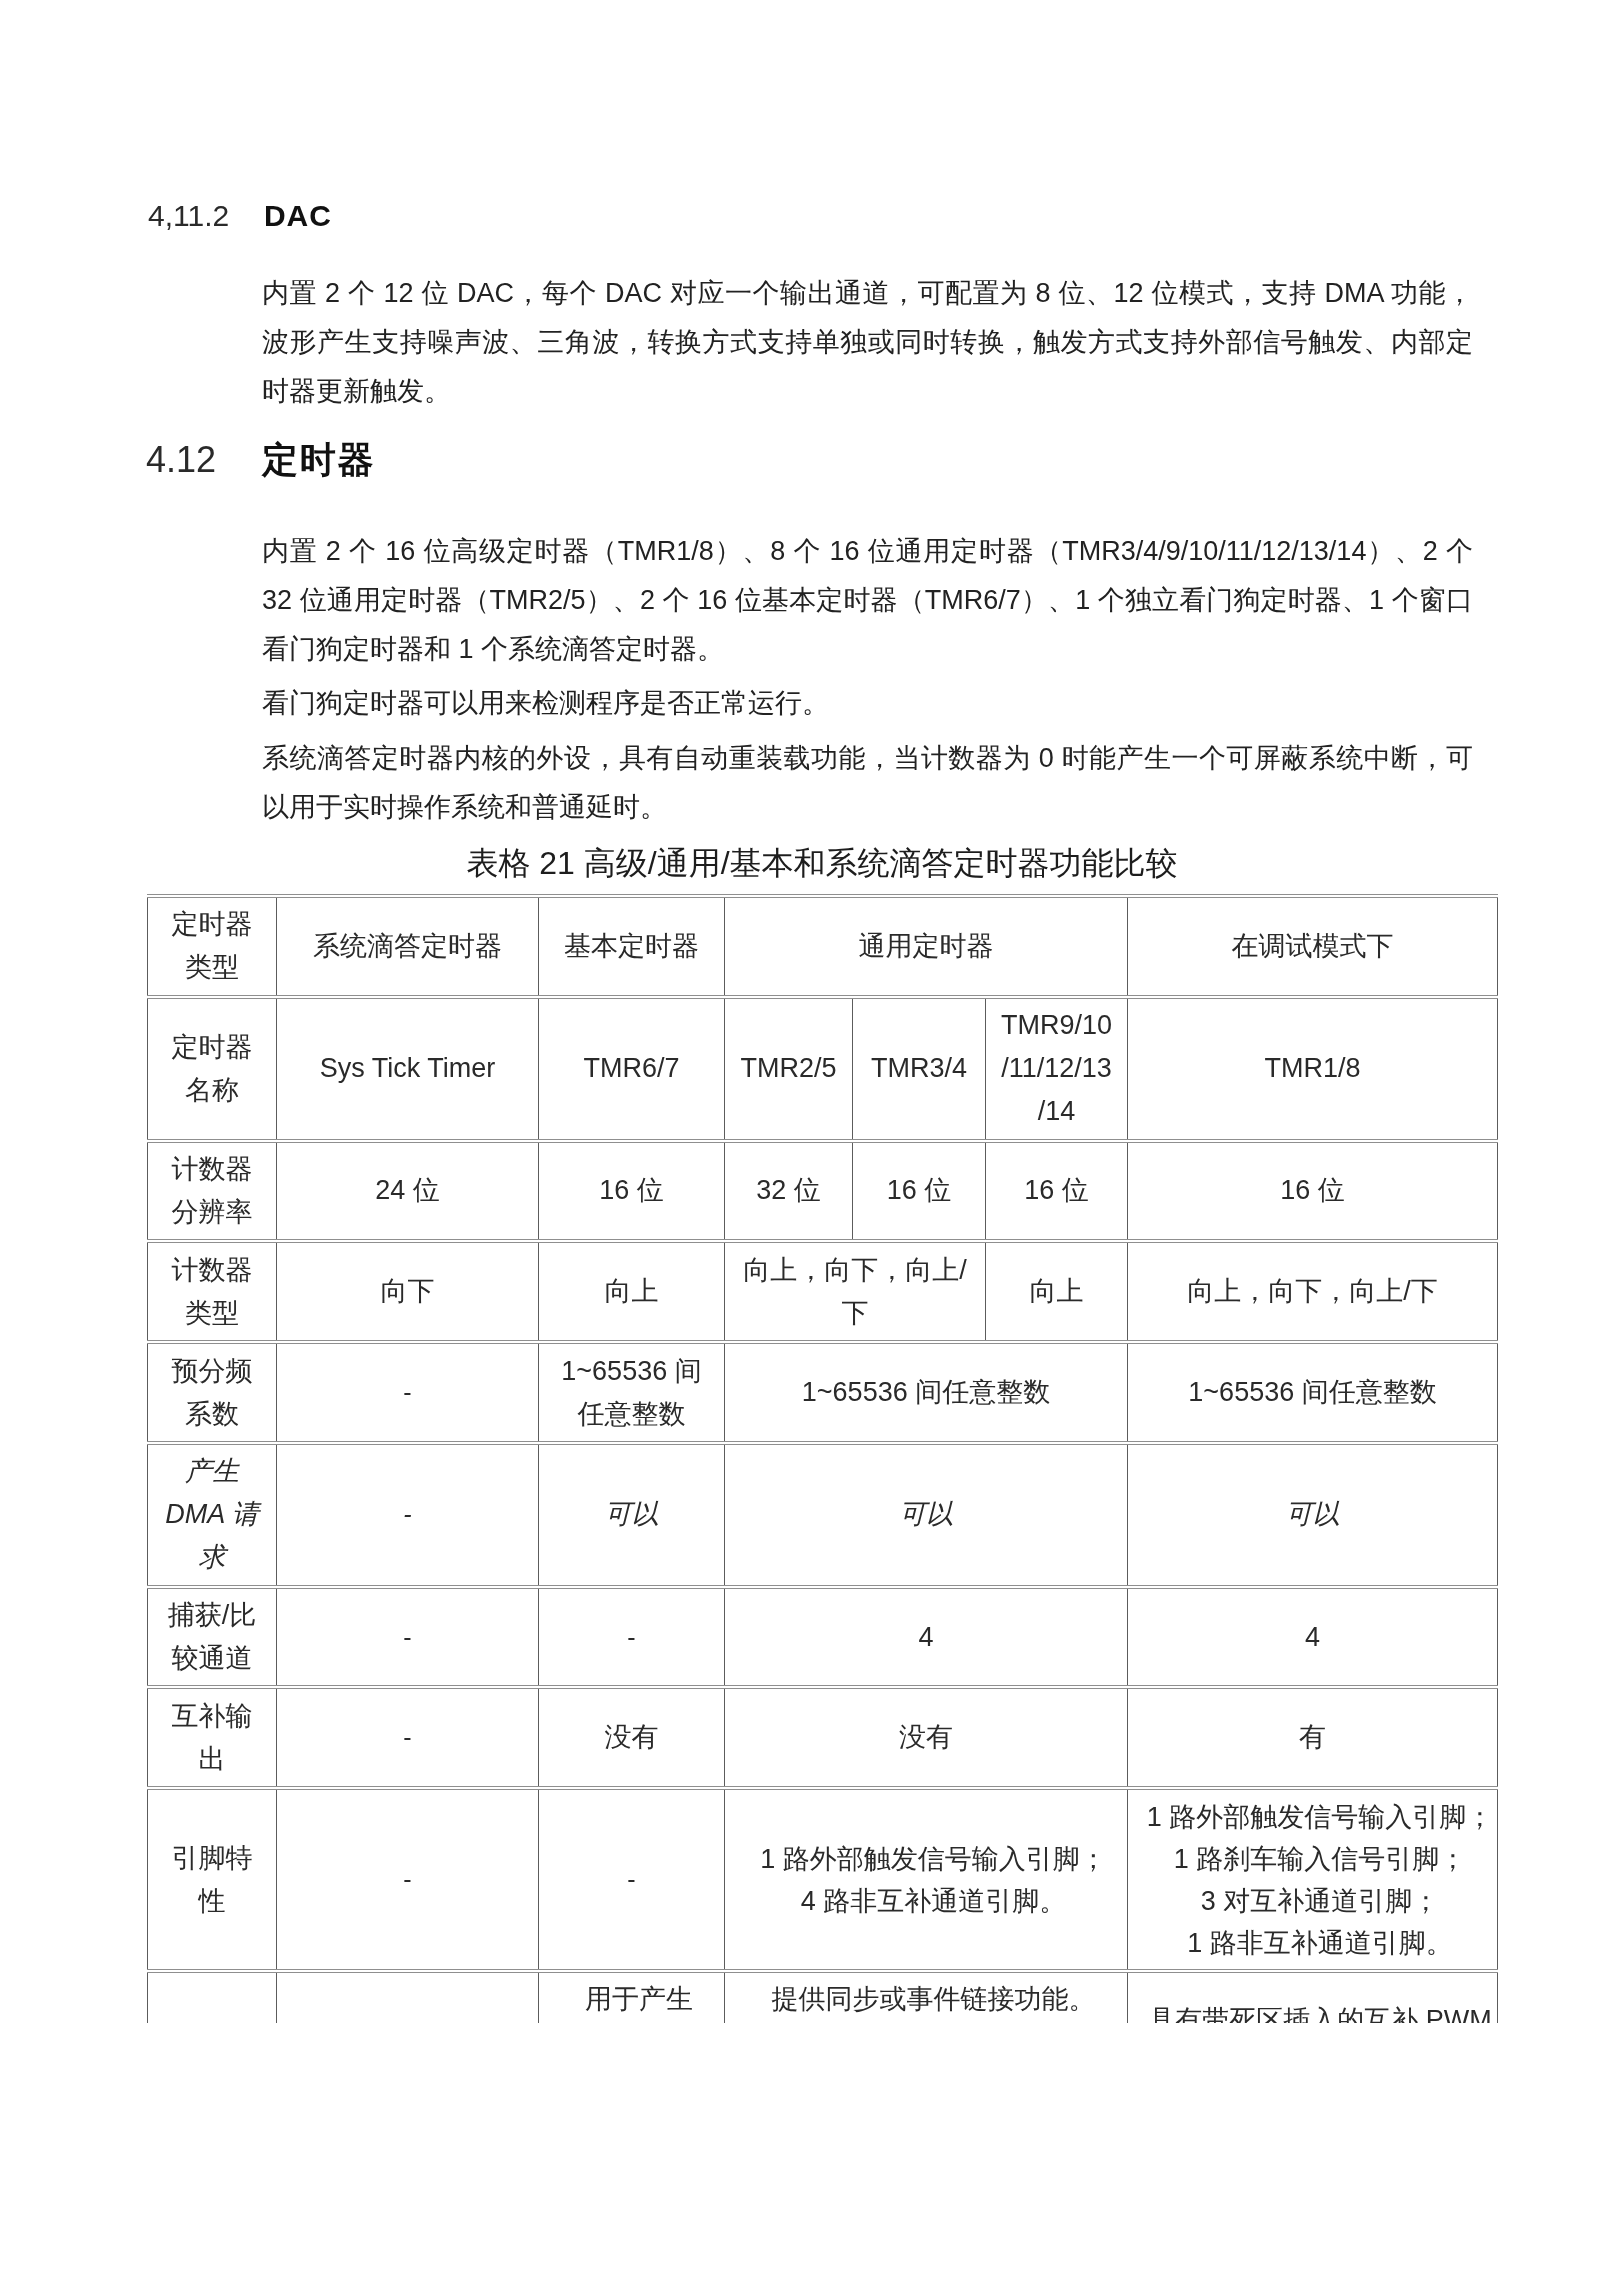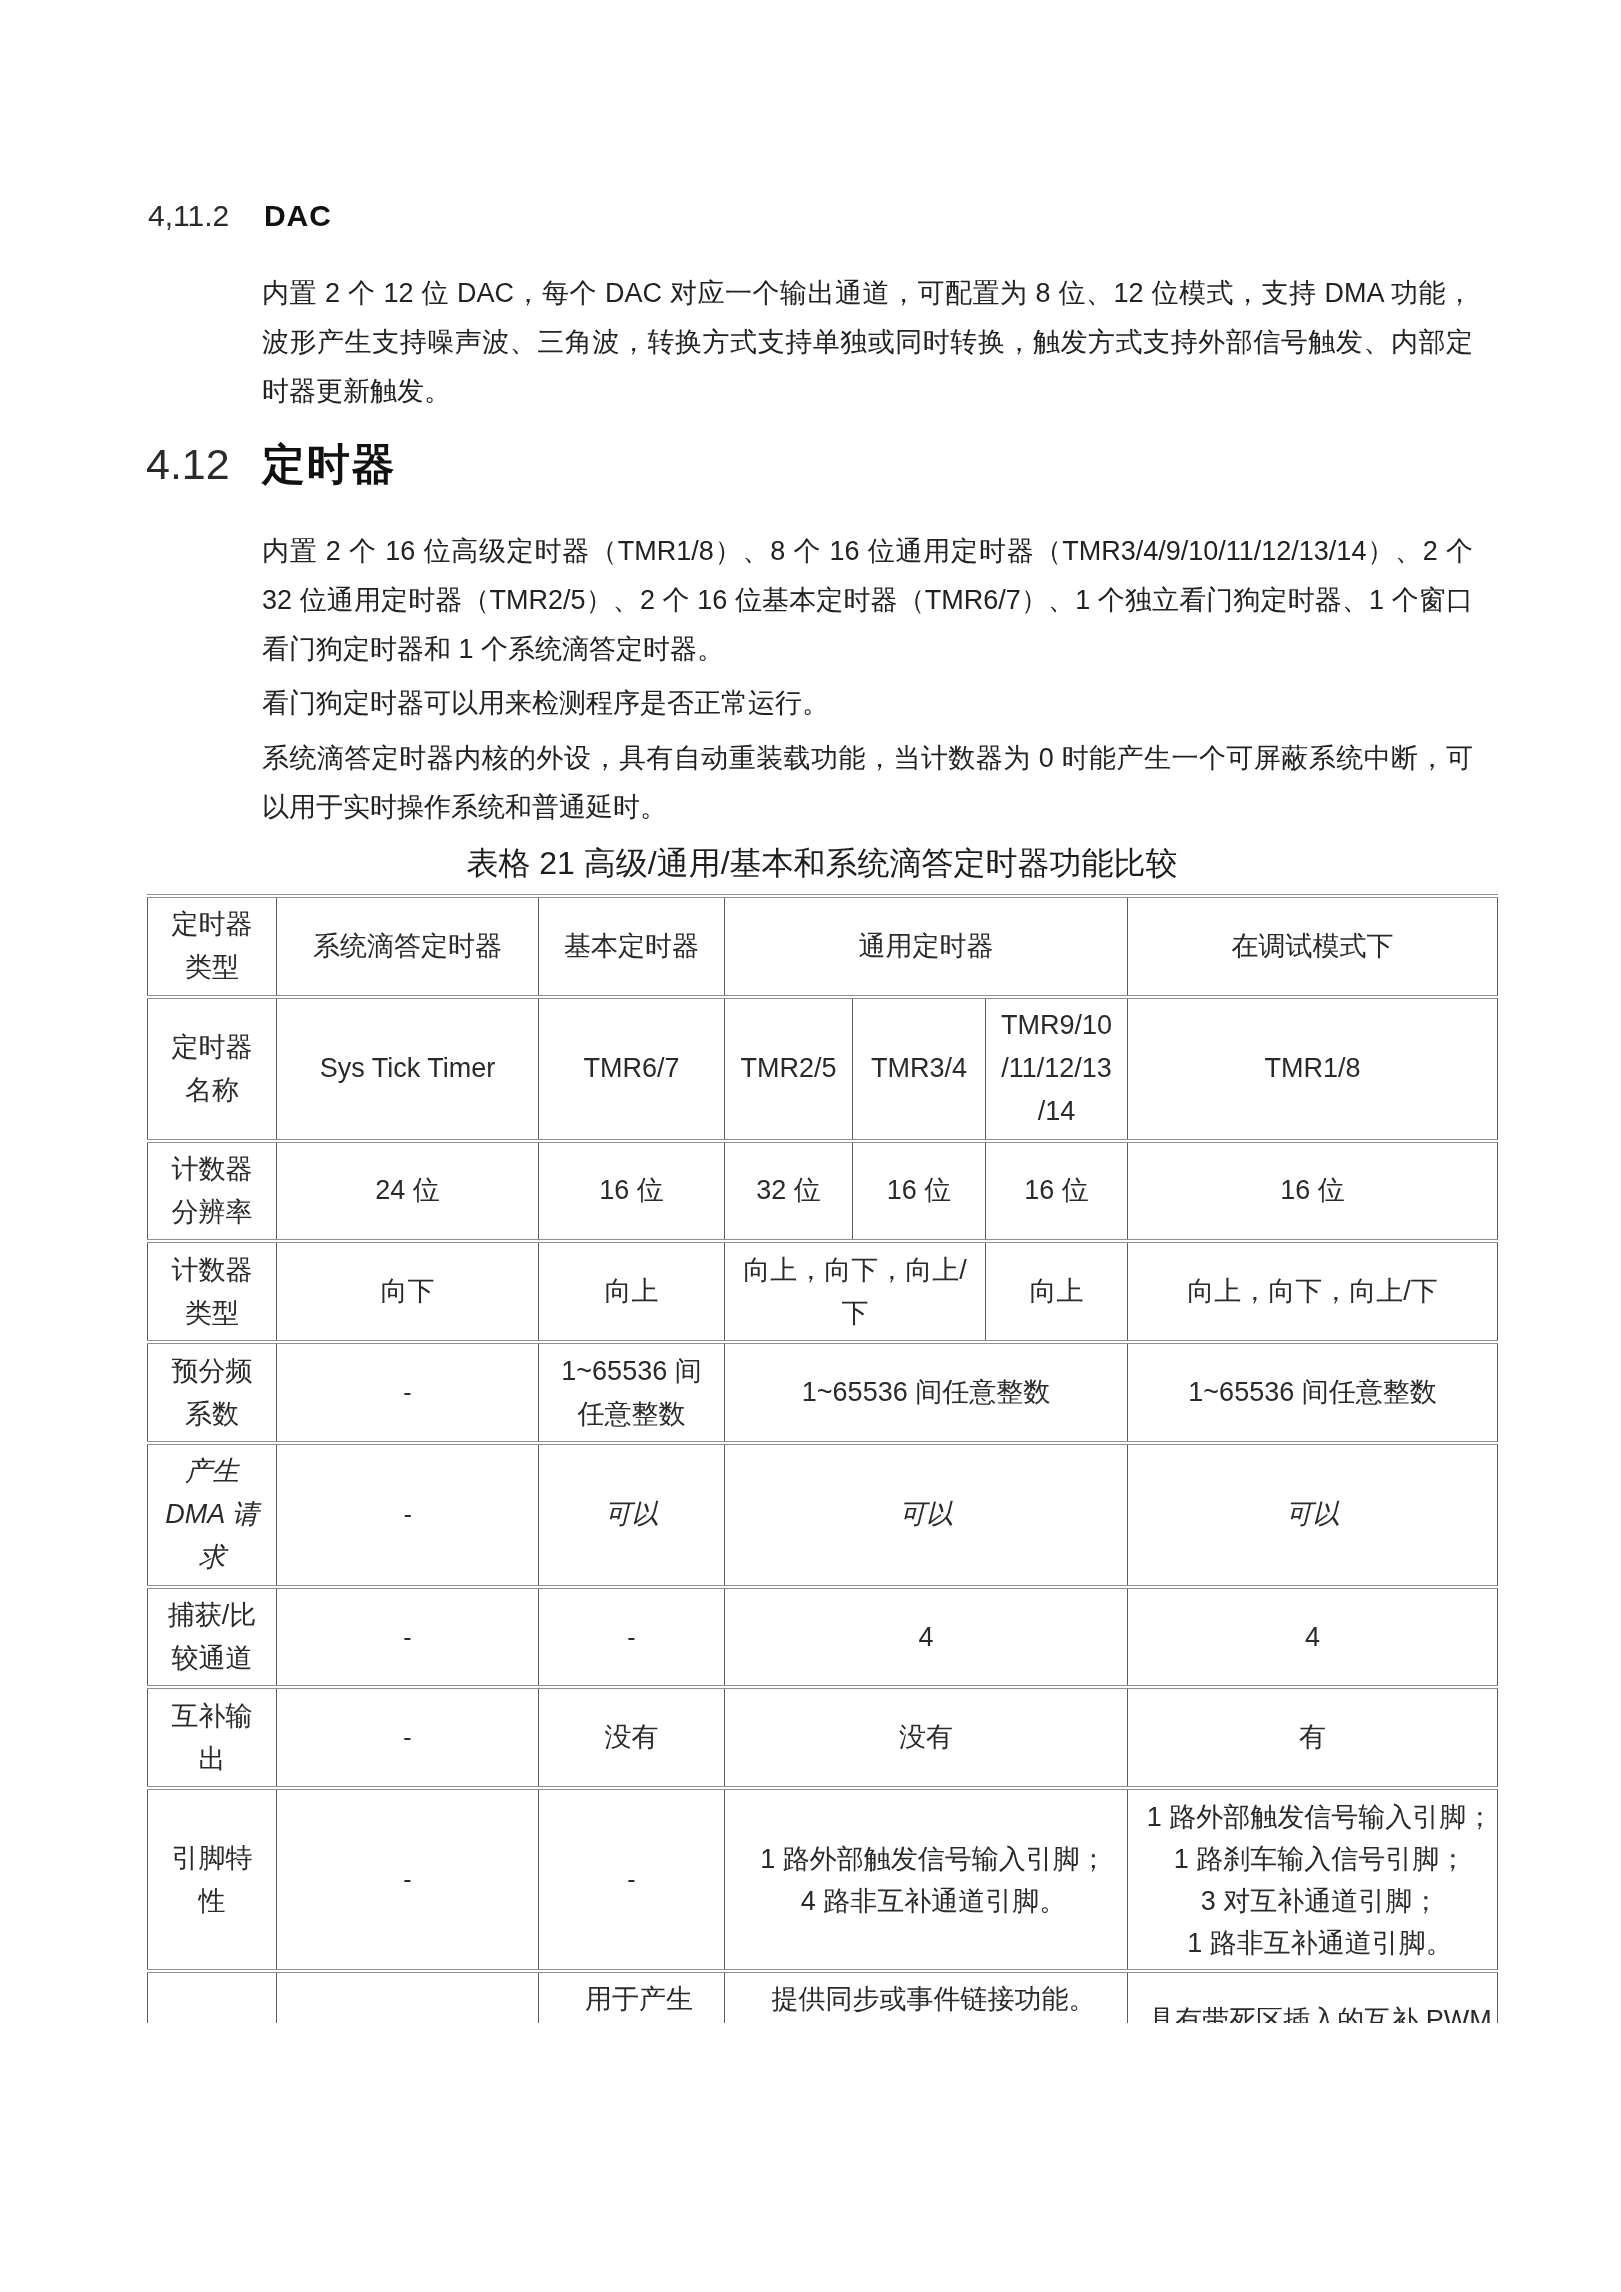--- a/index.html
+++ b/index.html
@@ -9,21 +9,21 @@
     height: 2023px;
     background: #ffffff;
     font-family: "Liberation Sans", sans-serif;
     color: #1f1f1f;
     overflow: hidden;
   }
   
   .h-sub { position: absolute; left: 148px; top: 199px; font-size: 30px; }
   .h-sub .sec-num { display: inline-block; min-width: 116px; font-weight: 400; color: #2a2a2a; }
   .h-sub .sec-title { font-weight: 700; color: #111; letter-spacing: 0.9px; }
-  .h-main { position: absolute; left: 146px; top: 436px; font-size: 43px; }
+  .h-main { position: absolute; left: 146px; top: 436px; font-size: 36px; }
   .h-main .sec-num { display: inline-block; min-width: 116px; font-weight: 400; color: #2a2a2a; }
   .h-main .sec-title { font-weight: 700; color: #111; letter-spacing: 1.8px; }
   
   .para {
     position: absolute;
     left: 262px;
     width: 1211px;
     font-size: 27px;
     line-height: 49px;
     text-align: justify;

